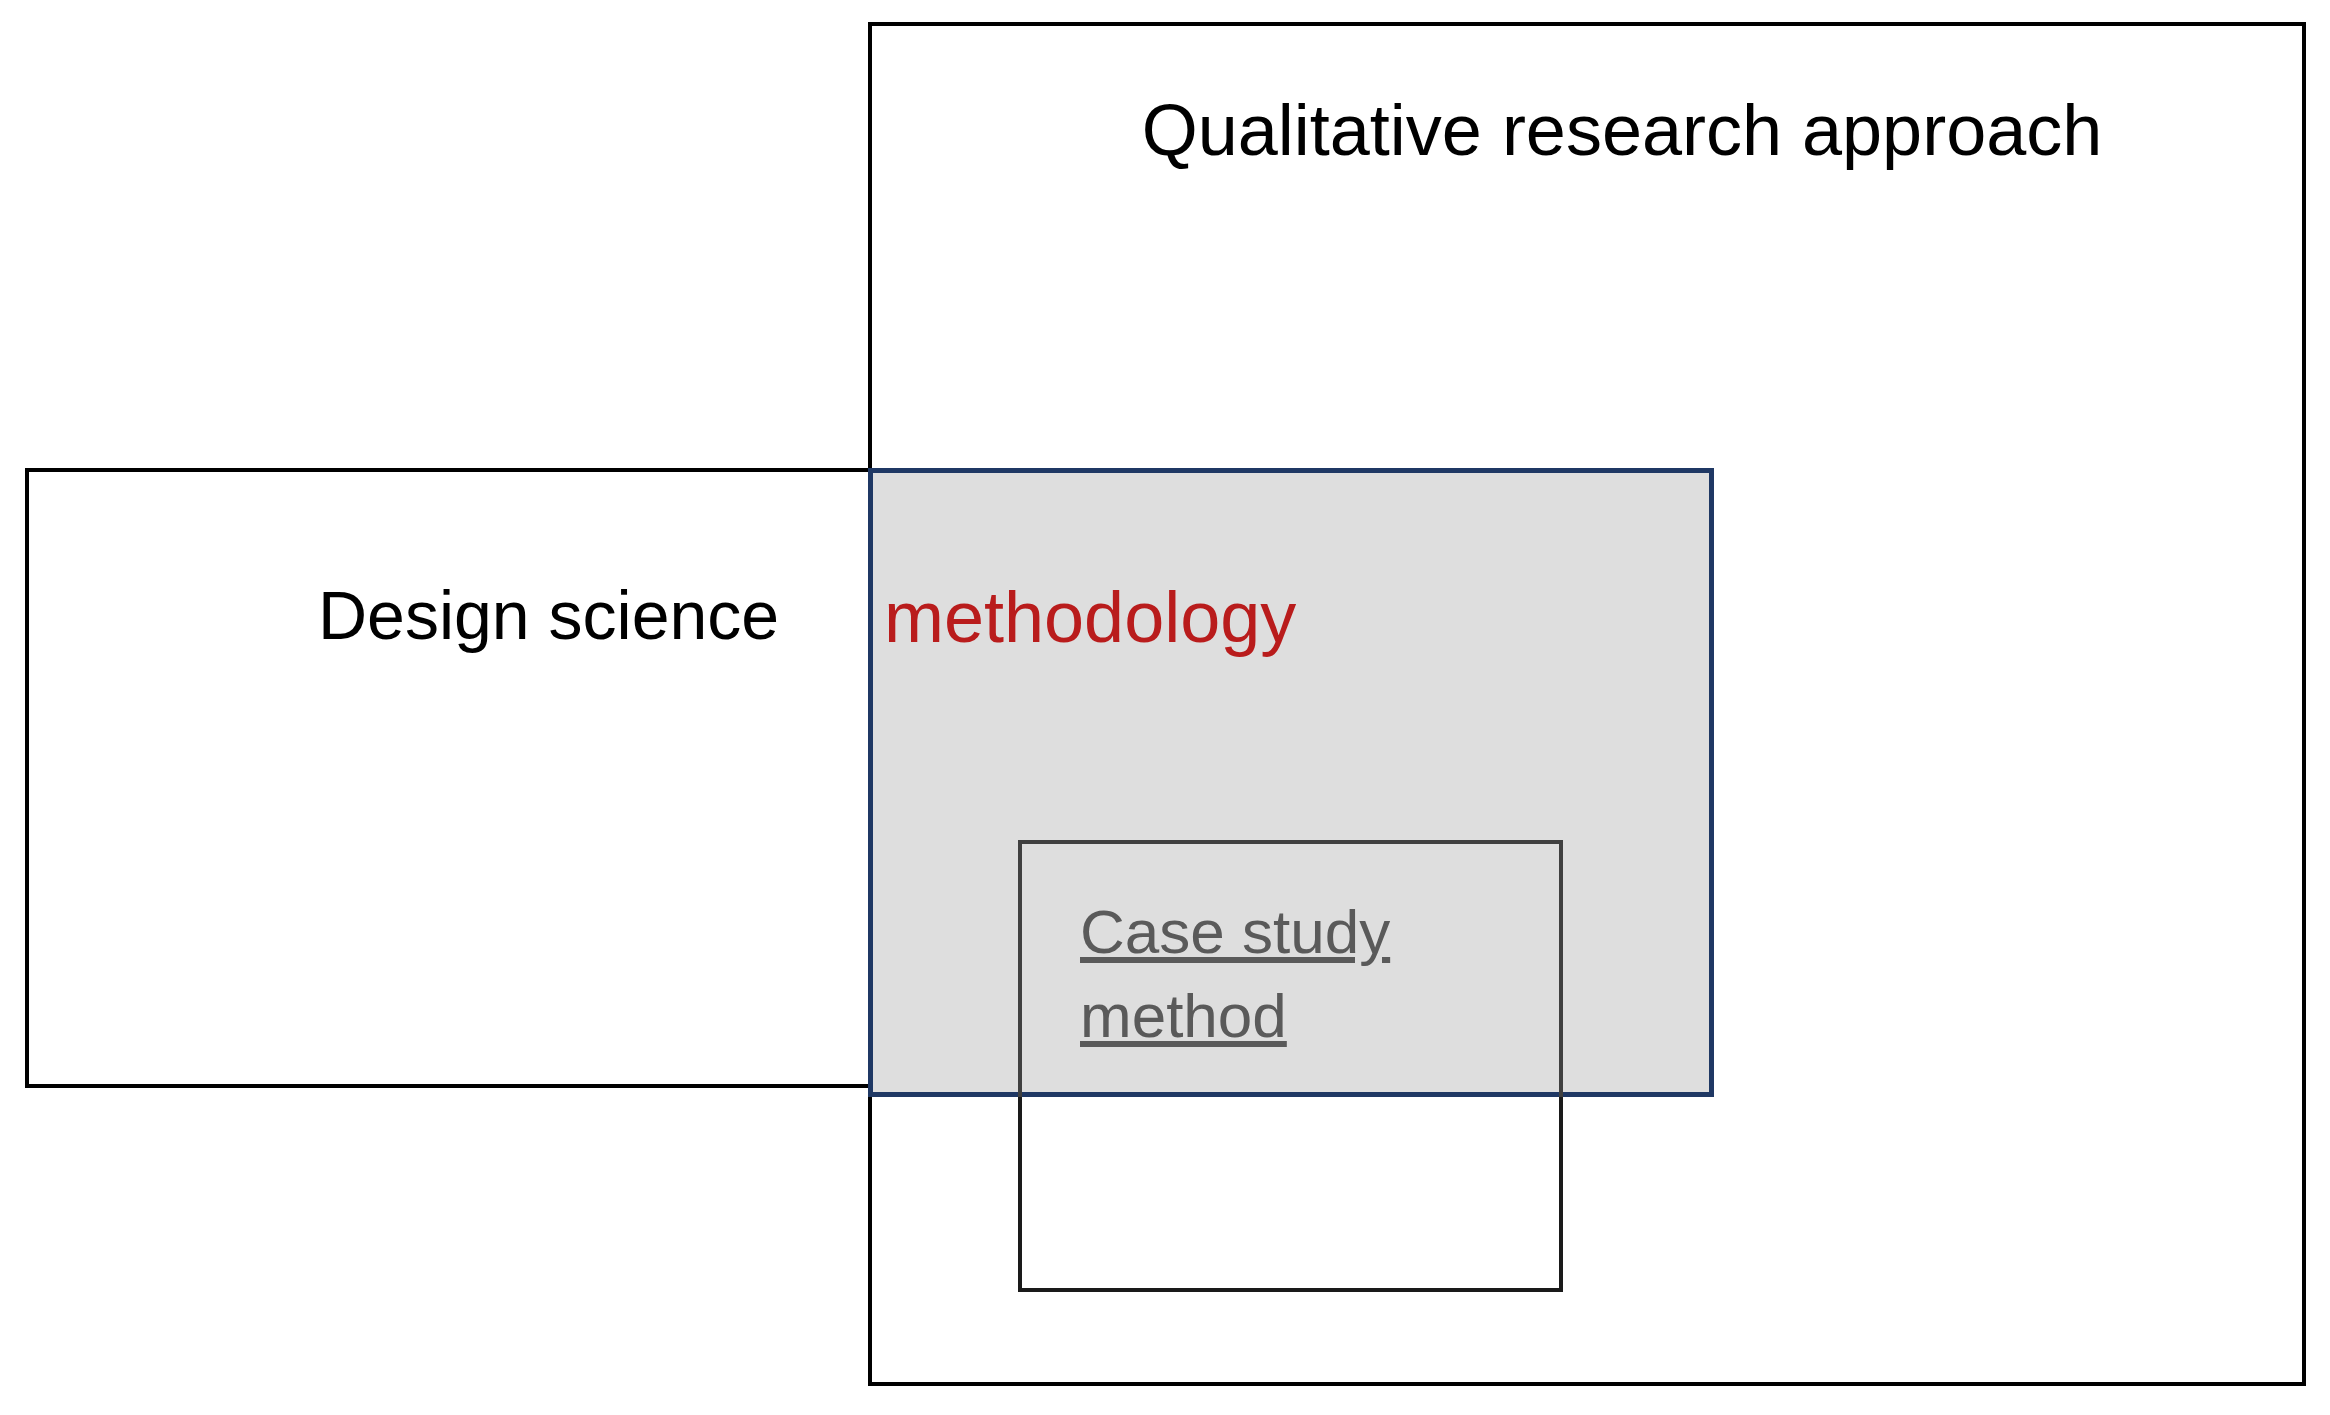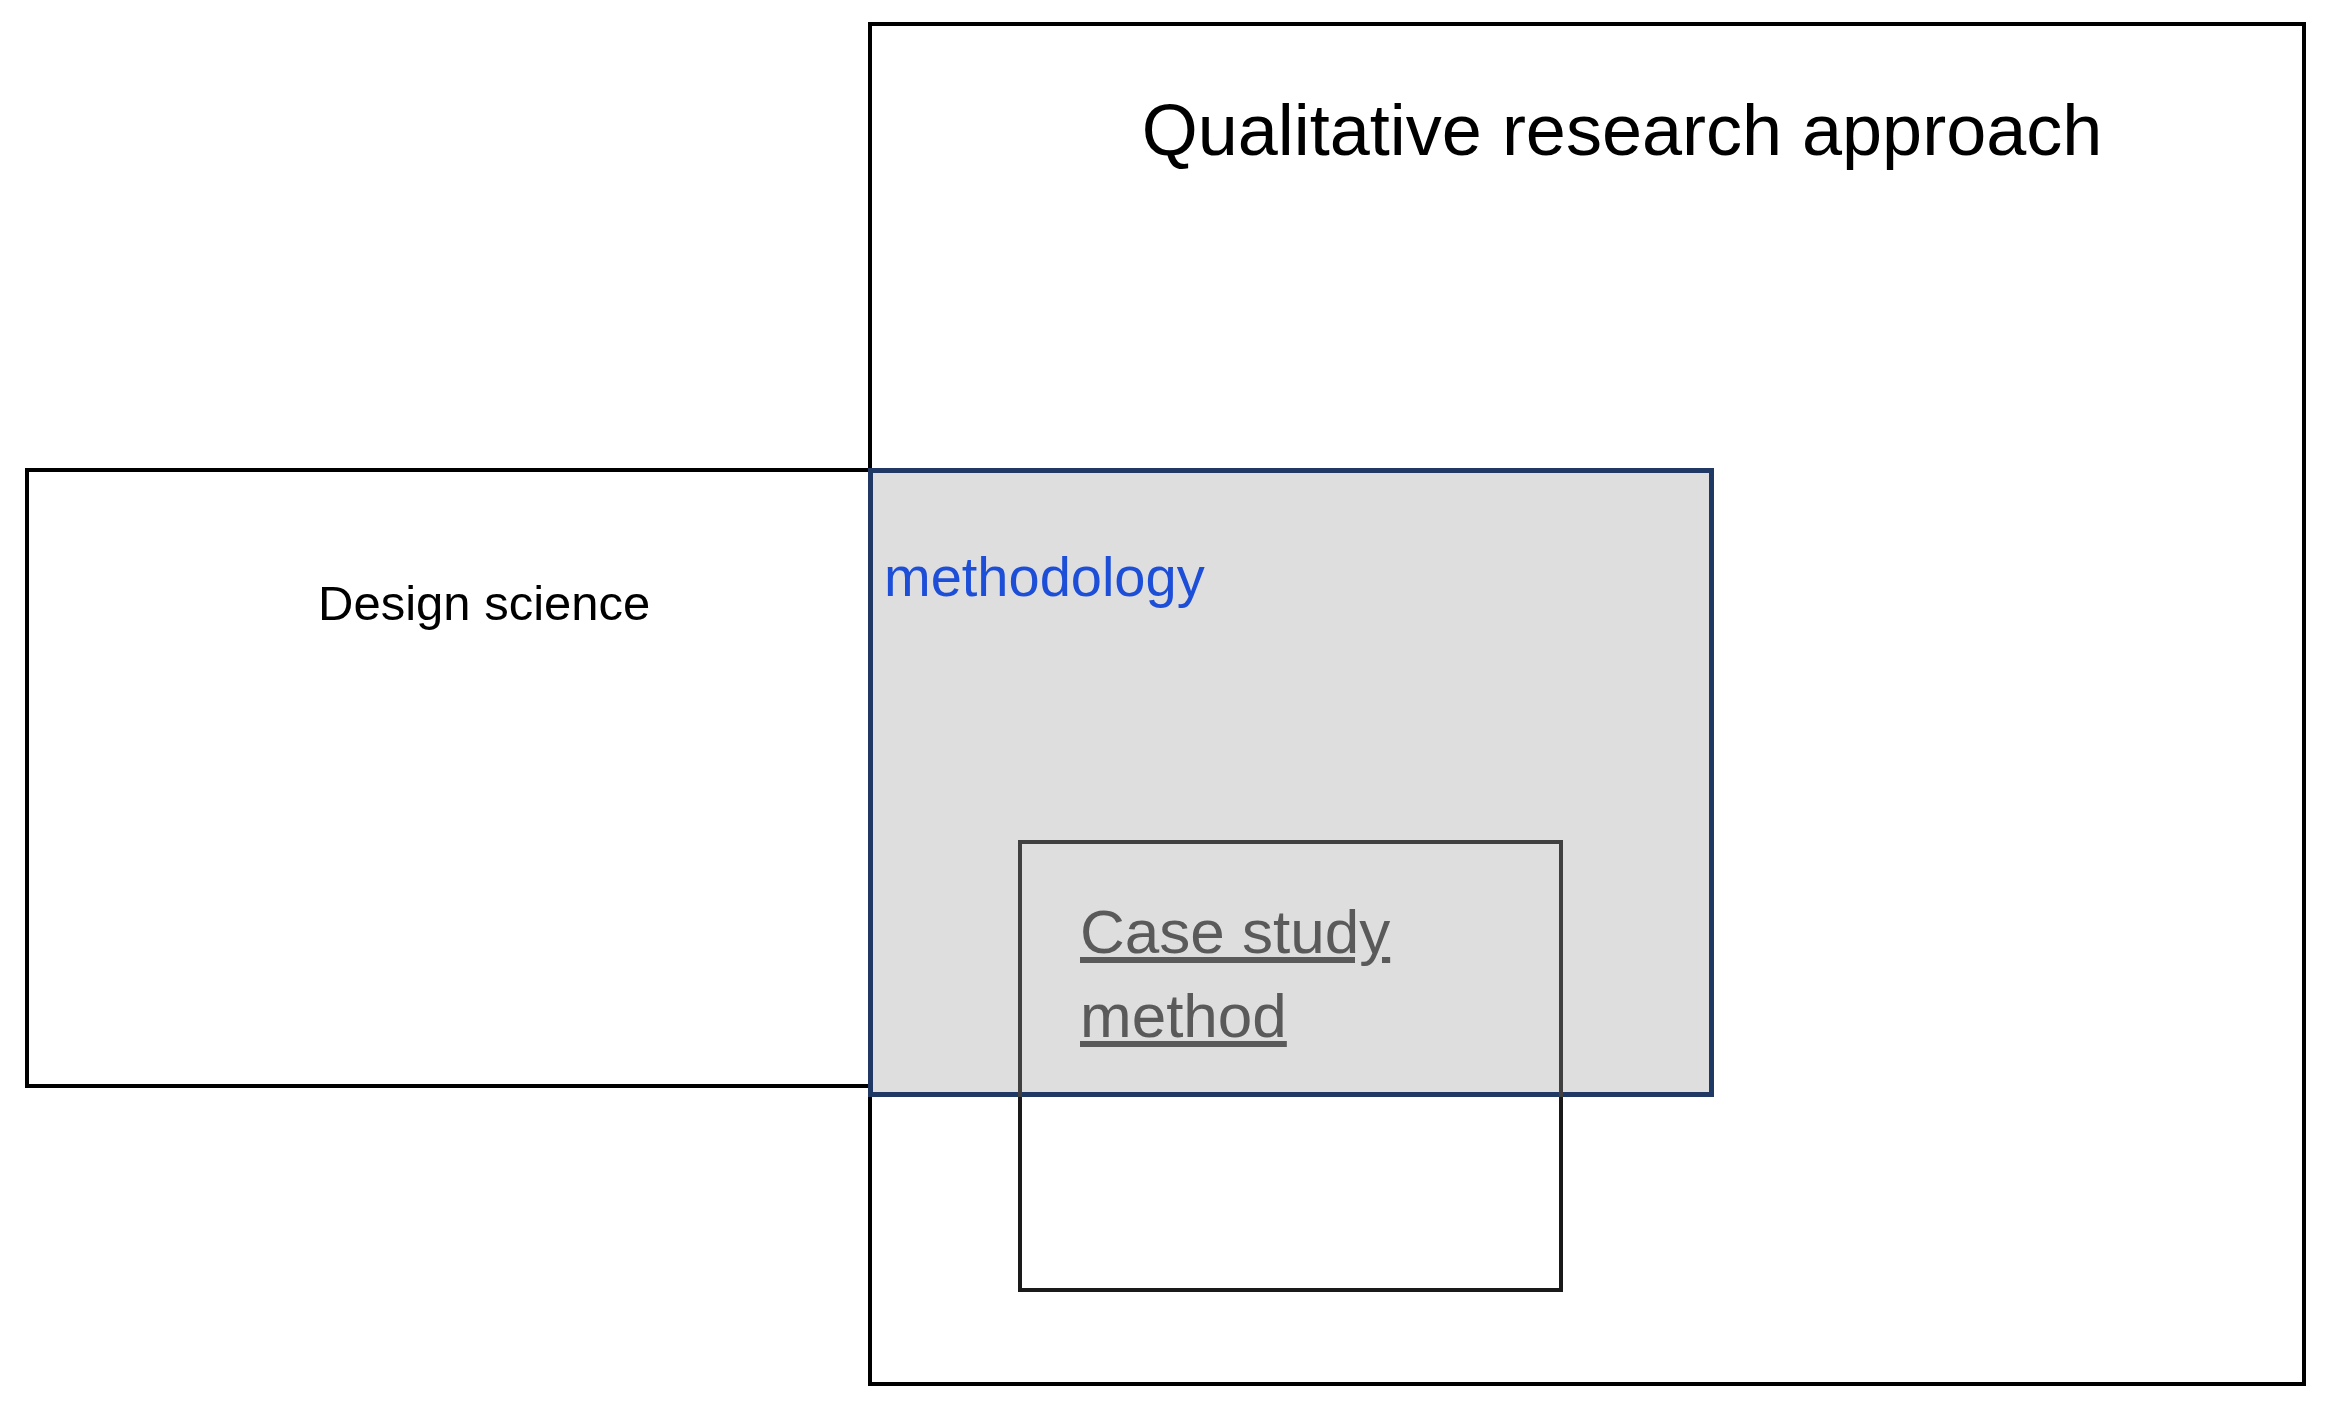--- a/index.html
+++ b/index.html
@@ -96,30 +96,30 @@
     text-align: center;
     font-size: 72px;
     color: #000000;
     z-index: 6;
     padding-left: 35px;
   }
 
   #design-science-label {
     left: 318px;
     top: 575px;
-    font-size: 49px;
+    font-size: 68px;
     color: #000000;
     z-index: 6;
   }
 
   #methodology-label {
     left: 884px;
-    top: 544px;
-    font-size: 56px;
-    color: #1d4ed8;
+    top: 575px;
+    font-size: 72px;
+    color: #b91c1c;
     z-index: 6;
   }
 
   #case-study-label {
     left: 1080px;
     top: 890px;
     font-size: 62px;
     color: #5A5A5A;
     line-height: 1.35;
     z-index: 6;

